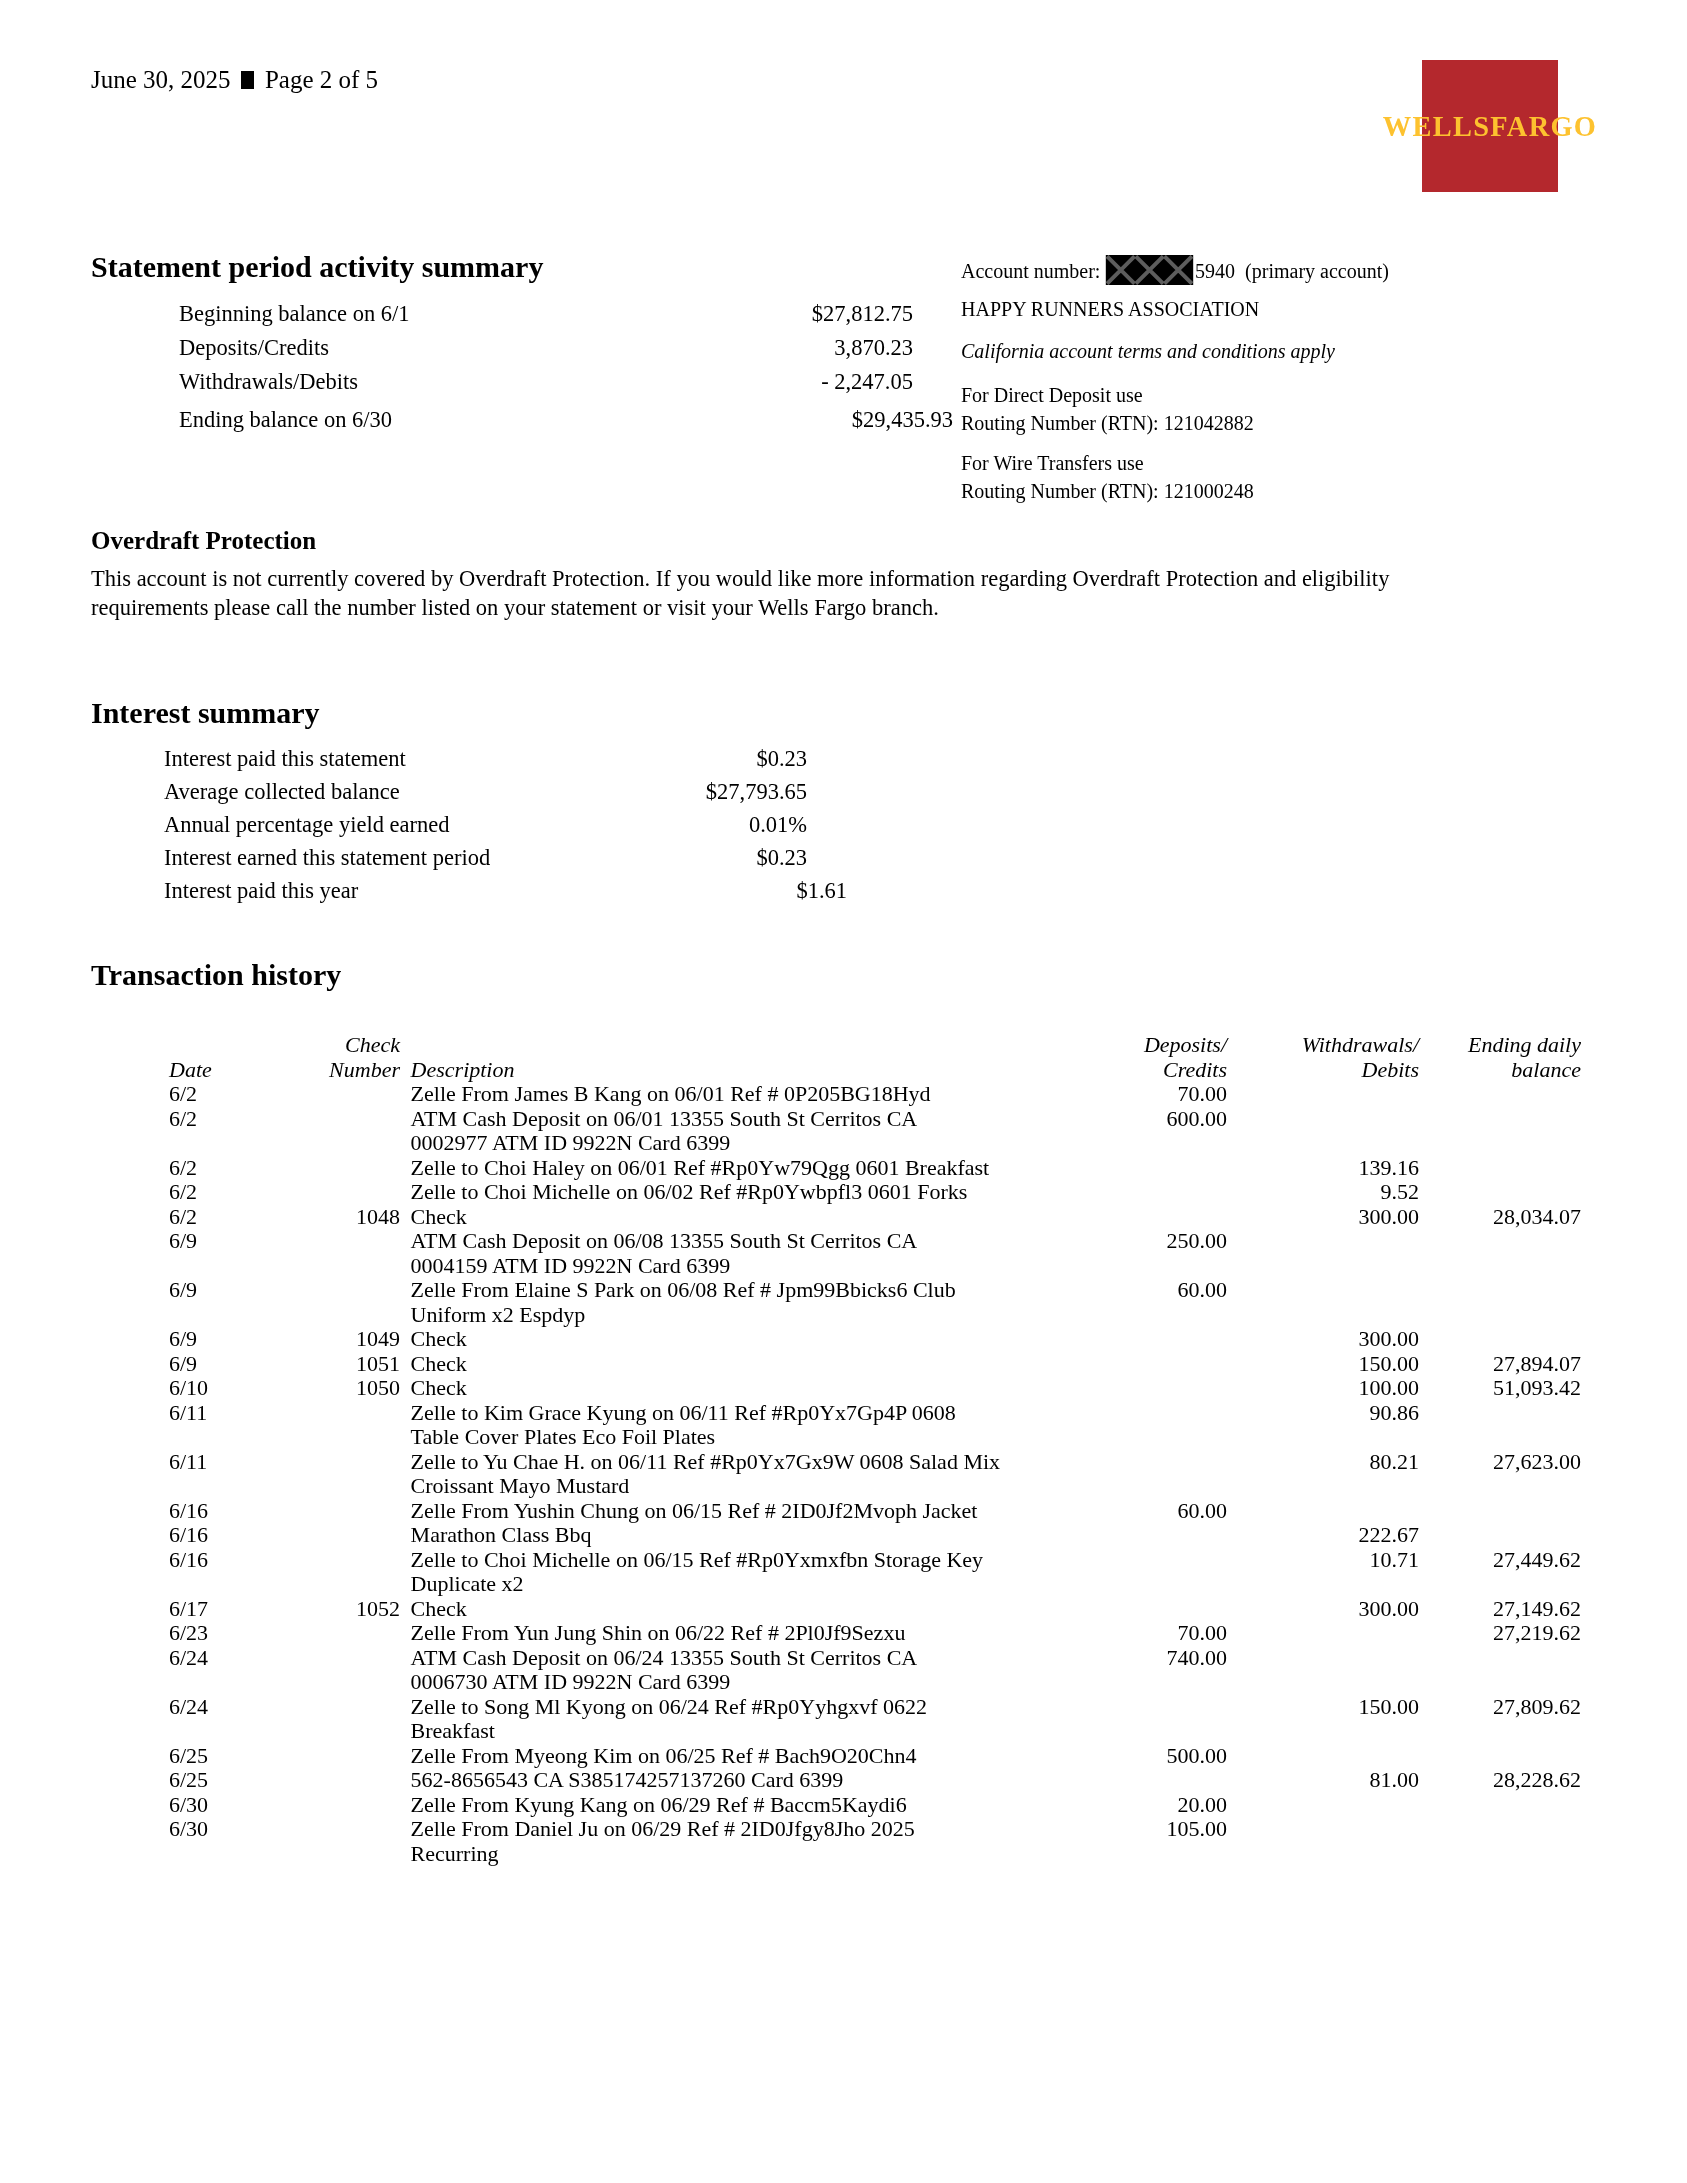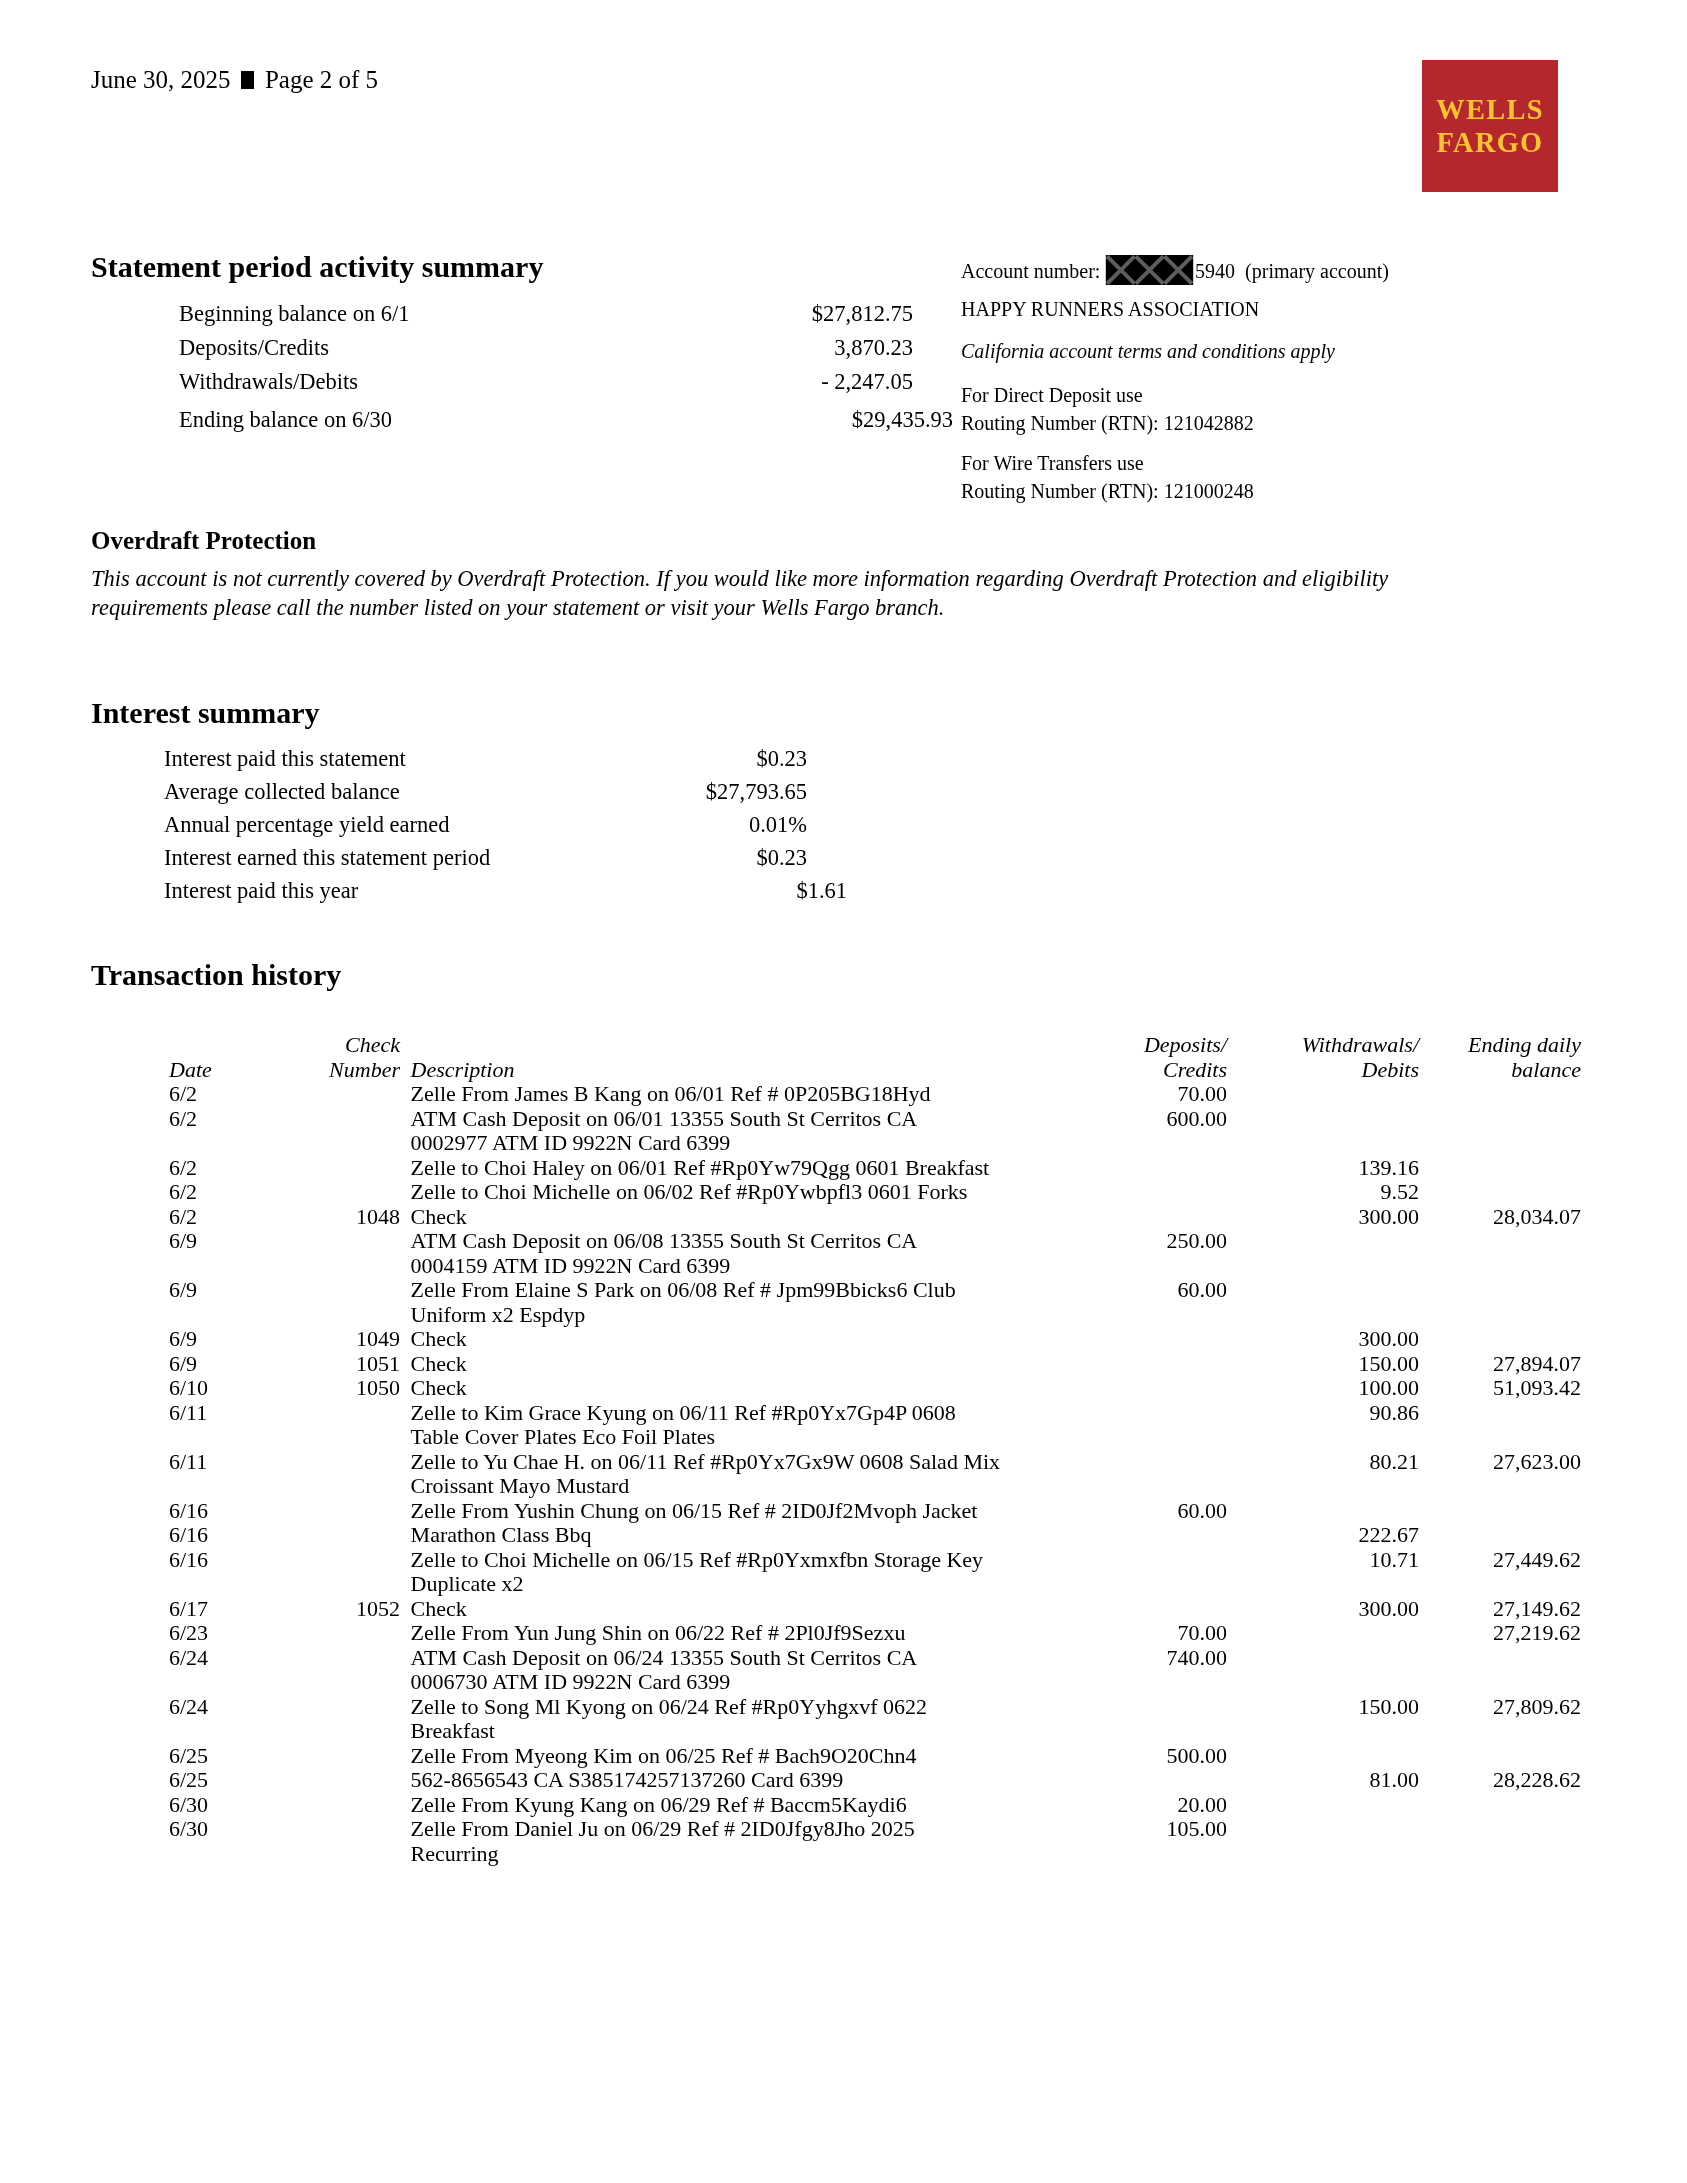--- a/index.html
+++ b/index.html
@@ -10,21 +10,21 @@
     font-size:22.5px;
   }
 
   
   .hdr { position:absolute; left:91px; top:66px; font-size:25px; white-space:nowrap; }
   .hdr .sq { display:inline-block; width:13.2px; height:18px; background:#000; margin:0 10.6px; vertical-align:-1.3px; }
 
   
   .logo {
     position:absolute; left:1422px; top:60px; width:136px; height:132px;
-    display:flex; flex-direction:column; align-items:center; justify-content:center;
+    display:flex; flex-direction:row; align-items:center; justify-content:center;
     font-weight:bold; font-size:28.4px; line-height:33px; letter-spacing:1.3px;
   }
 
   
   h2.sect { font-size:30px; font-weight:bold; line-height:34px; }
   h3.sub  { font-size:25px; font-weight:bold; line-height:29px; }
 
   
   .activity { position:absolute; left:91px; top:250px; width:840px; }
   .kv { margin-left:88px; margin-top:13.2px; }
@@ -36,21 +36,21 @@
   .account { position:absolute; left:961px; top:255px; width:681px; font-size:20px; line-height:28px; }
   .acct-line { white-space:nowrap; }
   .mask { vertical-align:-6.6px; margin-right:0.7px; }
   .acct-holder { margin-top:9.3px; }
   .terms { margin-top:14.6px; font-style:italic; }
   .grp { margin-top:16px; }
   .grp2 { margin-top:12px; }
 
   
   .overdraft { position:absolute; left:91px; top:526px; width:1346px; }
-  .overdraft p { margin-top:9.3px; line-height:29px;font-style:italic; }
+  .overdraft p { margin-top:9.3px; line-height:29px; }
 
   
   .interest { position:absolute; left:91px; top:696px; width:840px; }
   .kv2 { margin-left:73px; margin-top:12px; }
   .kv2 .kvrow { grid-template-columns:450px 193px; line-height:33px; }
   .kv2 .kvrow:last-child { margin-top:0; }
 
   
   .txn { position:absolute; left:91px; top:958px; width:1522px; }
   .txn-table { margin-left:78px; margin-top:41px; font-size:22px; }

